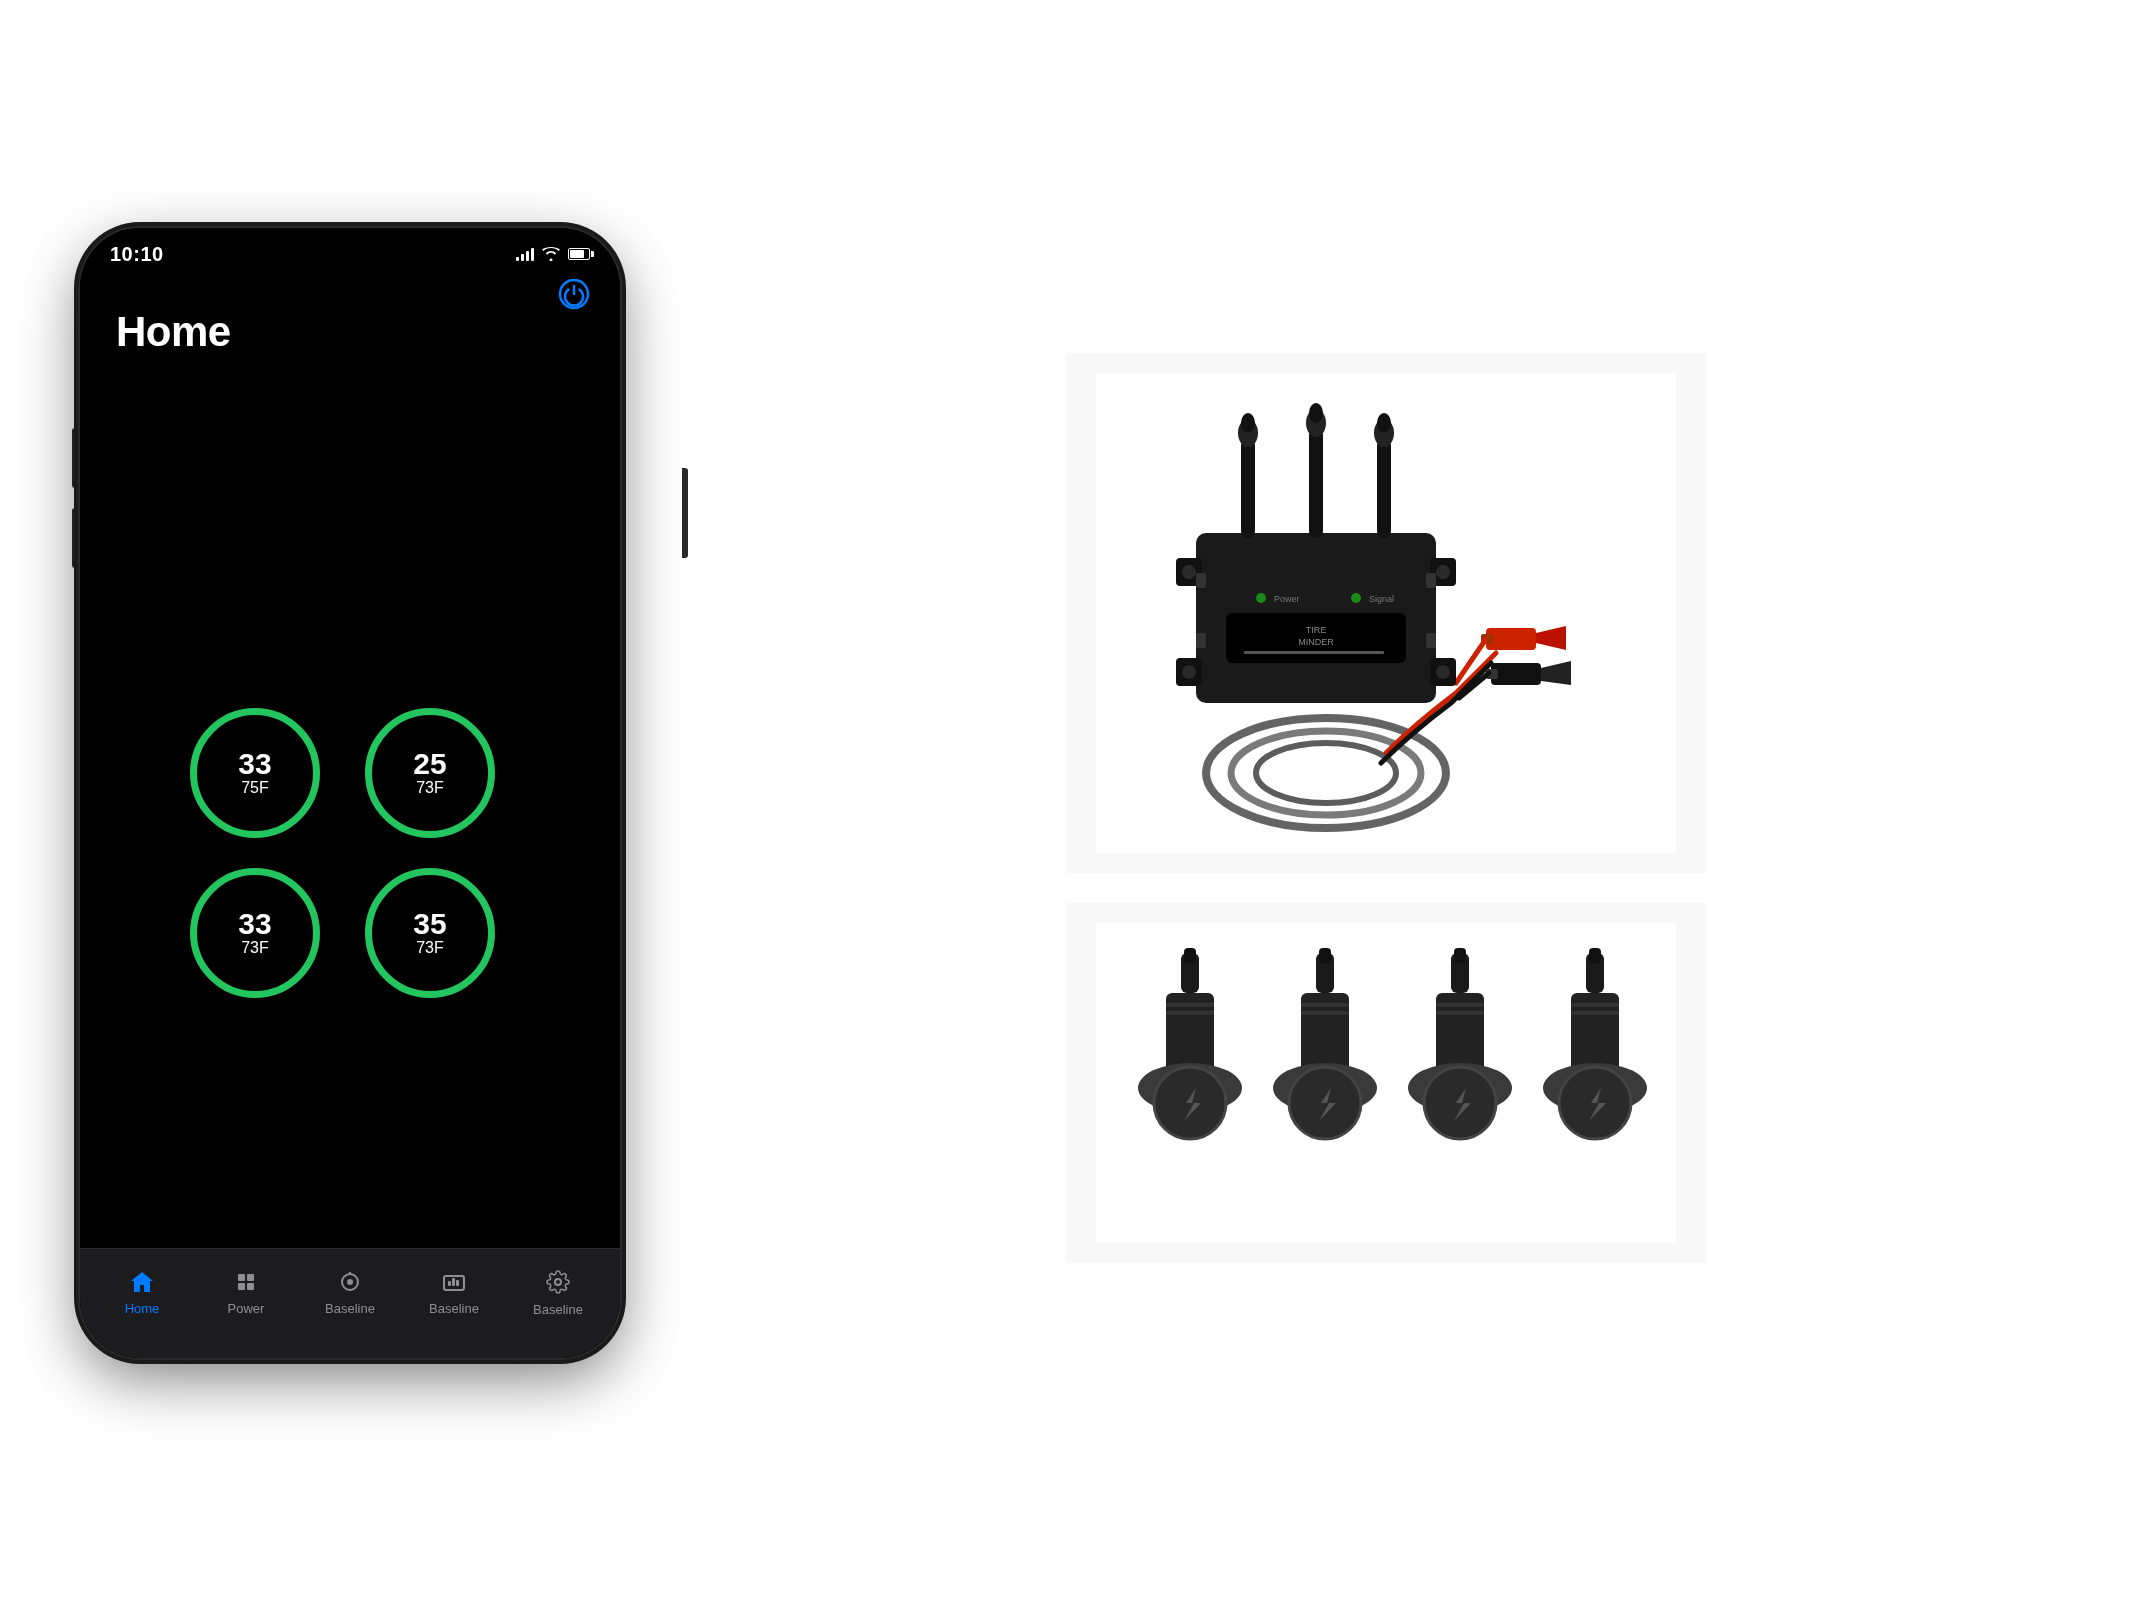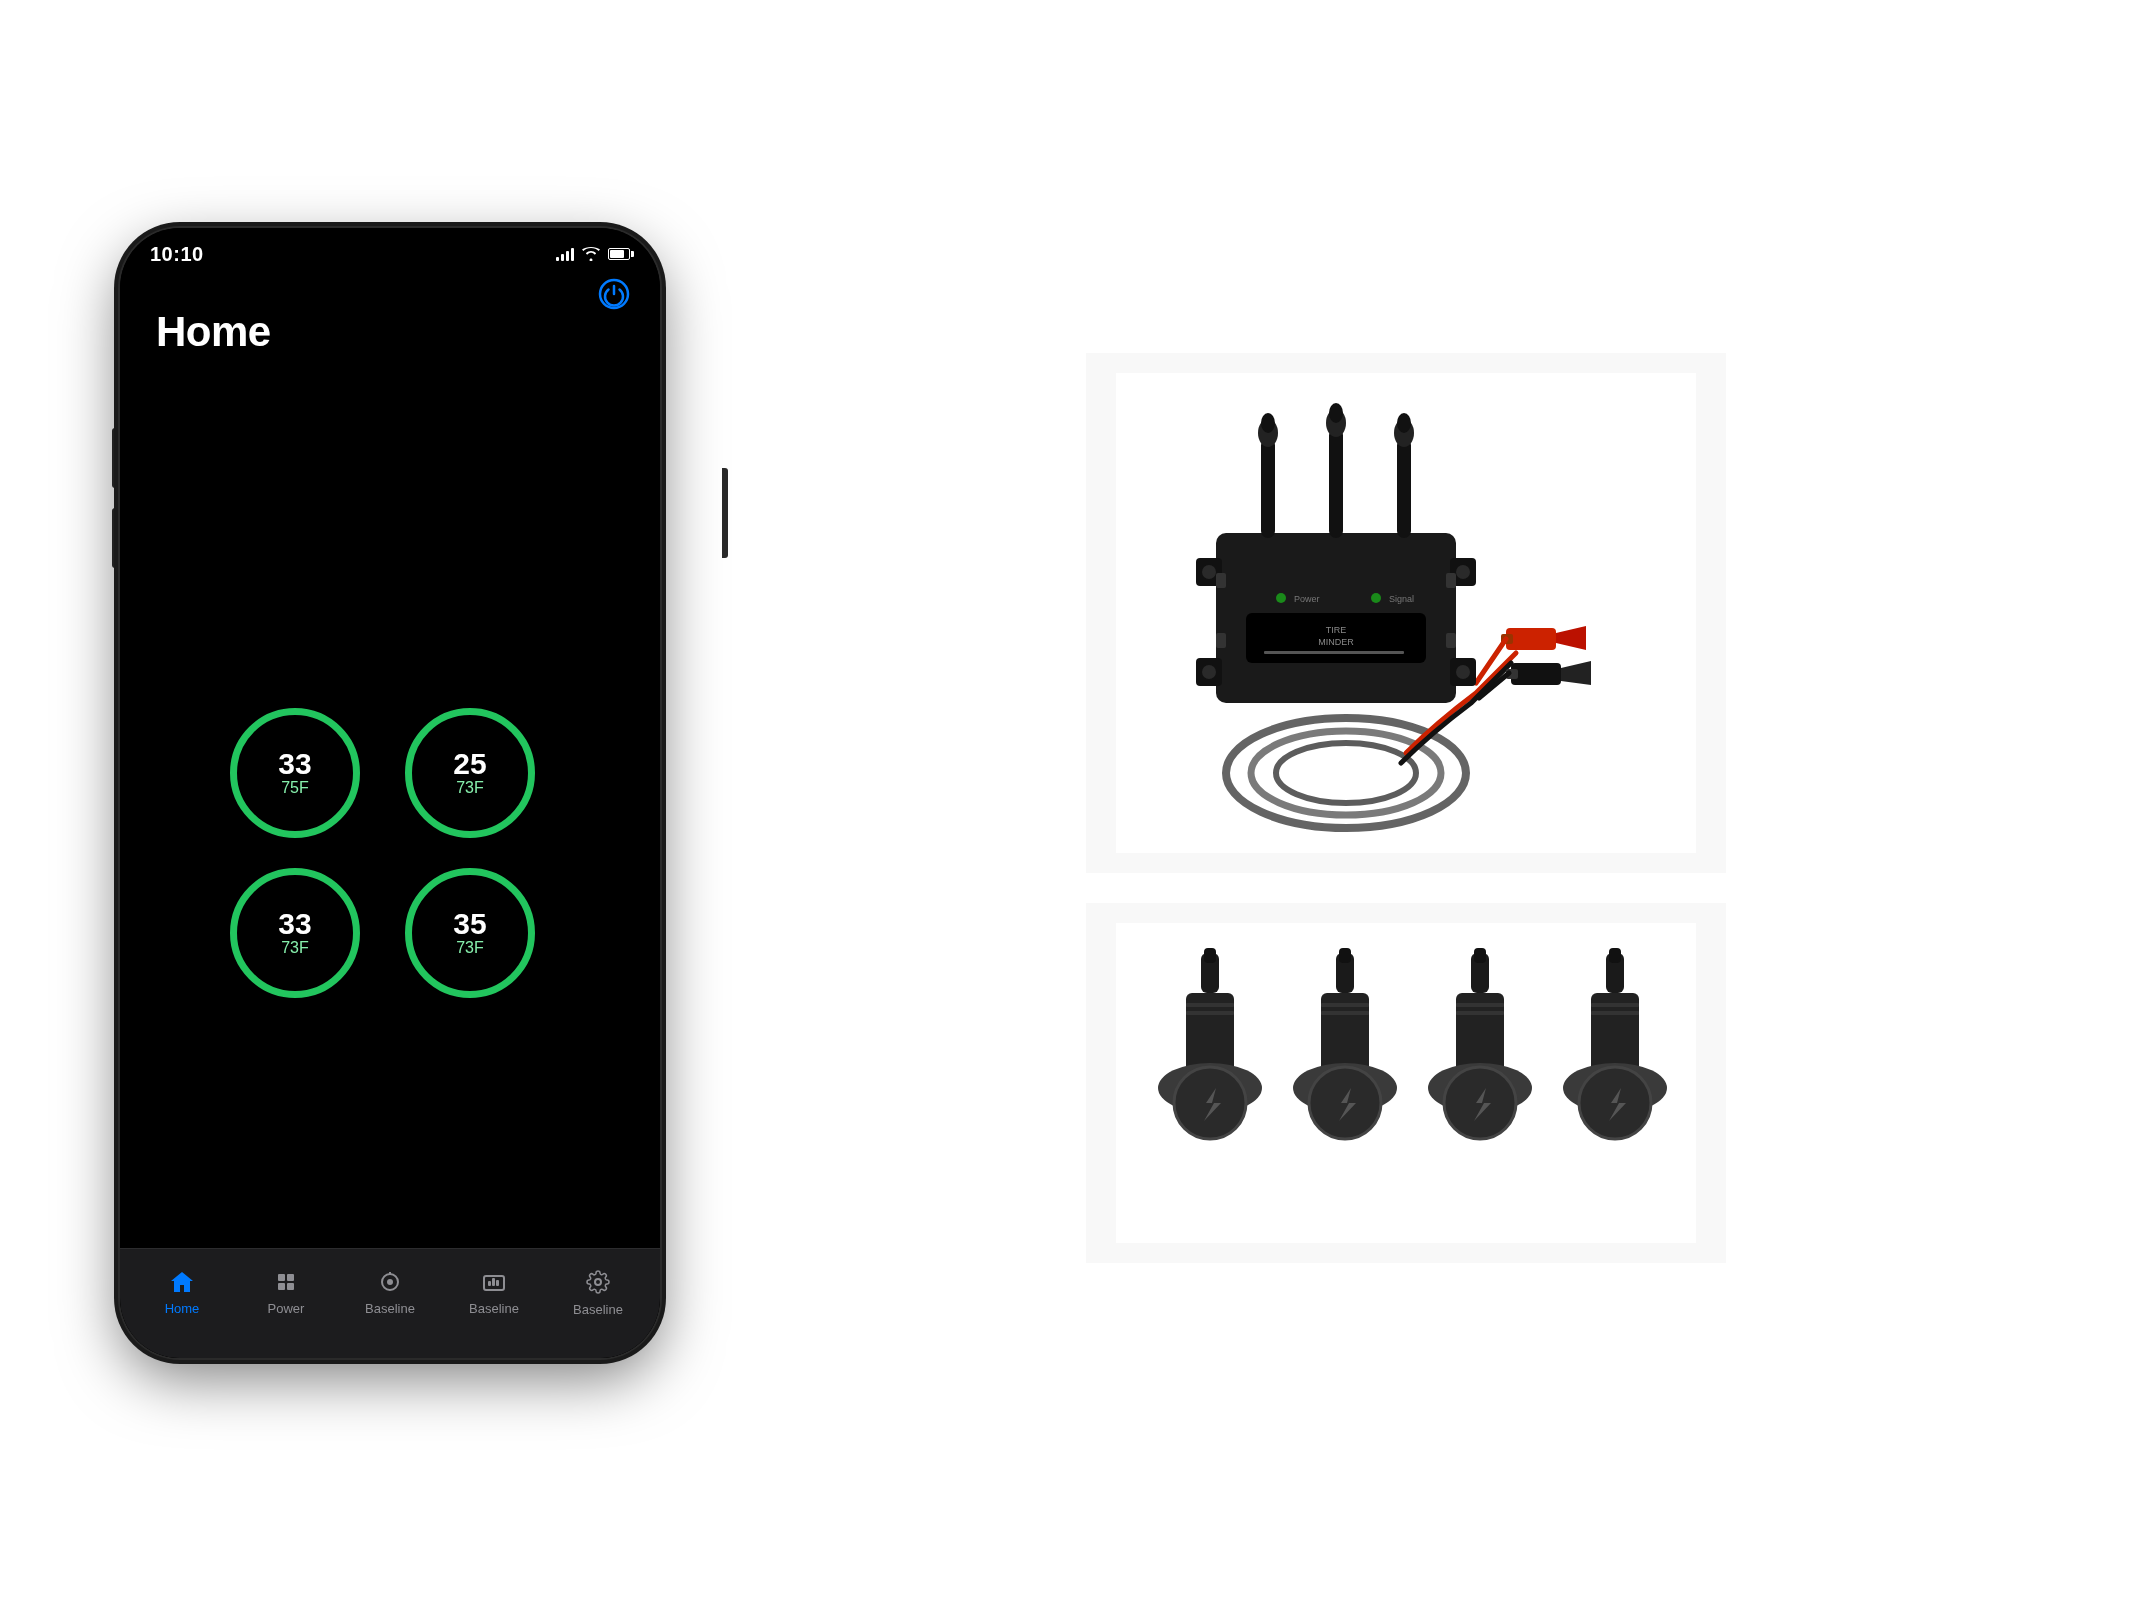--- a/index.html
+++ b/index.html
@@ -185,21 +185,21 @@
     }
 
     .tire-pressure {
       color: #ffffff;
       font-size: 30px;
       font-weight: 700;
       line-height: 1;
     }
 
     .tire-temp {
-      color: #86efac;
+      color: #ffffff;
       font-size: 16px;
       font-weight: 400;
     }
 
     
     .bottom-nav {
       position: absolute;
       bottom: 0;
       left: 0;
       right: 0;
@@ -264,21 +264,20 @@
       border-radius: 0 3px 3px 0;
     }
 
     
     .main-layout {
       display: flex;
       width: 2131px;
       height: 1616px;
       background: #fff;
       align-items: center;
-      padding-left: 40px;
     }
 
     .left-section {
       width: 700px;
       height: 100%;
       display: flex;
       align-items: center;
       justify-content: center;
     }
 

